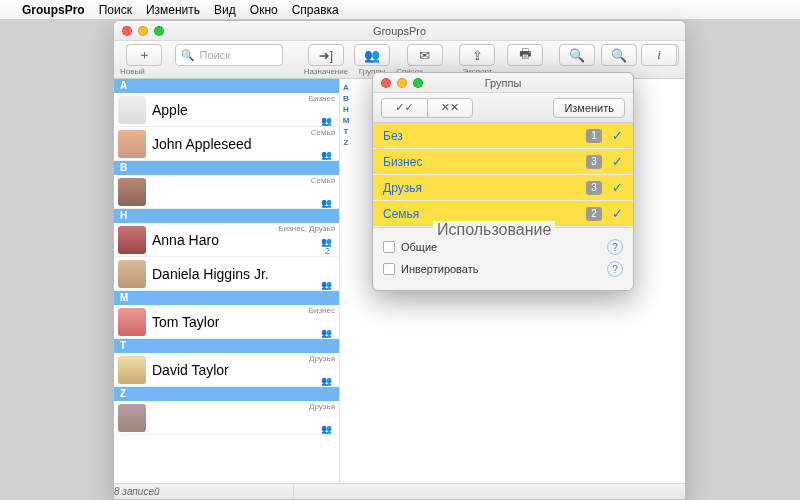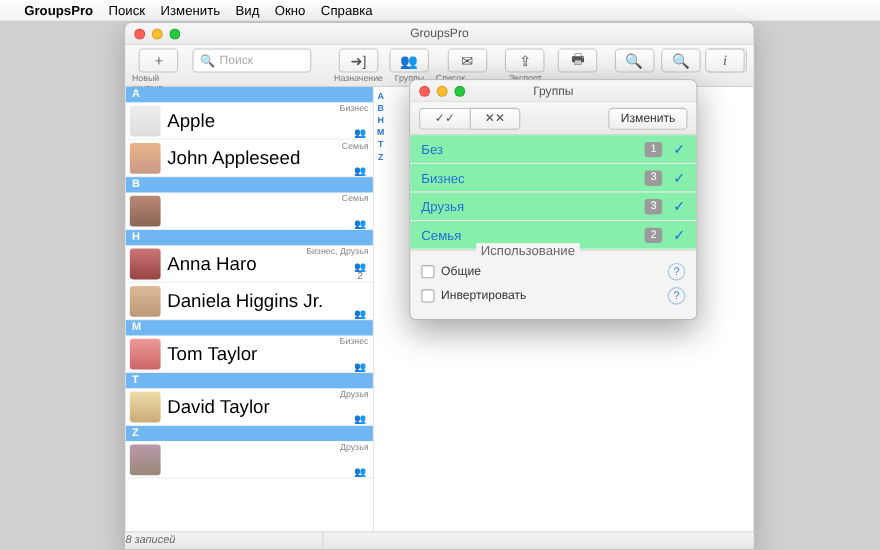--- a/index.html
+++ b/index.html
@@ -24,49 +24,49 @@
 .tgroup .lbl { font-size: 8px; color: #777; }
 .searchwrap { display: flex; flex-direction: column; align-items: center; }
 .search { width: 108px; height: 22px; border: 1px solid #c5c5c5; border-radius: 4px; background: #fff; padding: 0 6px; display: flex; align-items: center; gap: 4px; color: #aaa; font-size: 11px; }
 .spacer { flex: 1; }
 
 .body { flex: 1; display: flex; overflow: hidden; position: relative; }
 .list { width: 226px; border-right: 1px solid #e3e3e3; overflow: hidden; position: relative; }
 .section { height: 14px; background: #6fb6f2; color: #fff; font-size: 10px; font-weight: 600; padding-left: 6px; line-height: 14px; }
 .row { height: 34px; display: flex; align-items: center; padding: 0 4px; border-bottom: 1px solid #eee; position: relative; }
 .avatar { width: 28px; height: 28px; border-radius: 3px; margin-right: 6px; background: #ccc; }
-.row .name { font-size: 17px; }
+.row .name { font-size: 14px; }
 .row .tag { position: absolute; right: 4px; top: 1px; font-size: 8px; color: #888; }
 .row .people { position: absolute; right: 6px; bottom: 0px; font-size: 9px; color: #777; display:flex; flex-direction:column; align-items:center; line-height:1; }
 .alpha { position: absolute; left: 226px; top: 4px; width: 12px; display: flex; flex-direction: column; gap: 2px; font-size: 8px; color: #2f78d4; font-weight: 600; text-align: center; }
 
 .content { flex: 1; background: #fff; }
 
 .status { height: 16px; background: linear-gradient(#f3f3f3,#e7e7e7); border-top: 1px solid #d4d4d4; font-size: 10px; color: #666; display: flex; }
 .status .cell { width: 180px; text-align: left; line-height: 16px; border-right: 1px solid #d4d4d4; font-style: italic; }
 
 
 .popup { position: absolute; left: 372px; top: 72px; width: 262px; background: #f4f4f4; border: 1px solid #b8b8b8; border-radius: 6px; box-shadow: 0 10px 30px rgba(0,0,0,.35); }
 .popup .titlebar { border-radius: 6px 6px 0 0; }
 .popup-tb { height: 30px; background: linear-gradient(#f7f7f7,#e9e9e9); border-bottom: 1px solid #d0d0d0; display: flex; align-items: center; padding: 0 8px; gap: 6px; }
 .seg { display: flex; }
 .seg .btn { width: 46px; height: 20px; border: 1px solid #c0c0c0; background: linear-gradient(#fff,#efefef); display: flex; align-items: center; justify-content: center; font-size: 11px; color: #555; }
 .seg .btn:first-child { border-radius: 4px 0 0 4px; border-right: none; }
 .seg .btn:last-child { border-radius: 0 4px 4px 0; }
 .pushr { margin-left: auto; }
 .btn2 { height: 20px; padding: 0 10px; border: 1px solid #c0c0c0; border-radius: 4px; background: linear-gradient(#fff,#efefef); font-size: 11px; color: #333; display: flex; align-items: center; }
 
-.groups { background: #86efac; }
+.groups { background: #fde047; }
 .grow { height: 26px; display: flex; align-items: center; padding: 0 10px; border-bottom: 1px solid #eee; font-size: 12px; }
 .grow .gname { color: #1e6fd6; flex: 1; }
 .badge { background: #9a9a9a; color: #fff; border-radius: 3px; min-width: 16px; height: 14px; font-size: 10px; display: flex; align-items: center; justify-content: center; padding: 0 3px; margin-right: 10px; }
 .check { color: #1e6fd6; font-size: 13px; }
 
 .usage { padding: 8px 10px 10px; position: relative; }
-.usage .frame-label { position: absolute; top: -7px; left: 60px; background: #f4f4f4; padding: 0 4px; font-size: 12px; color: #666; }
+.usage .frame-label { position: absolute; top: -7px; left: 60px; background: #f4f4f4; padding: 0 4px; font-size: 16px; color: #666; }
 .usage-row { display: flex; align-items: center; height: 22px; font-size: 11px; color: #333; gap: 6px; }
 .cb { width: 12px; height: 12px; border: 1px solid #aaa; border-radius: 2px; background: #fff; }
 .help { width: 16px; height: 16px; border: 1px solid #9cc2ea; border-radius: 50%; color: #3b82d6; font-size: 10px; display: flex; align-items: center; justify-content: center; margin-left: auto; }
 .usage { border-top: 1px solid #d6d6d6; }
 
 .infobtn { position:absolute; right:8px; }
 
 
 .av0{background:linear-gradient(#eee,#ddd)}
 .av1{background:linear-gradient(#e7b48a,#c98)}

